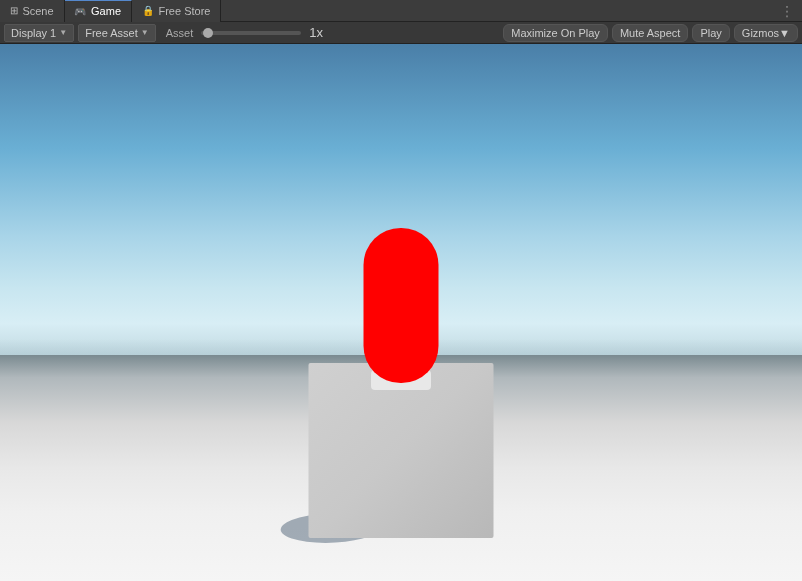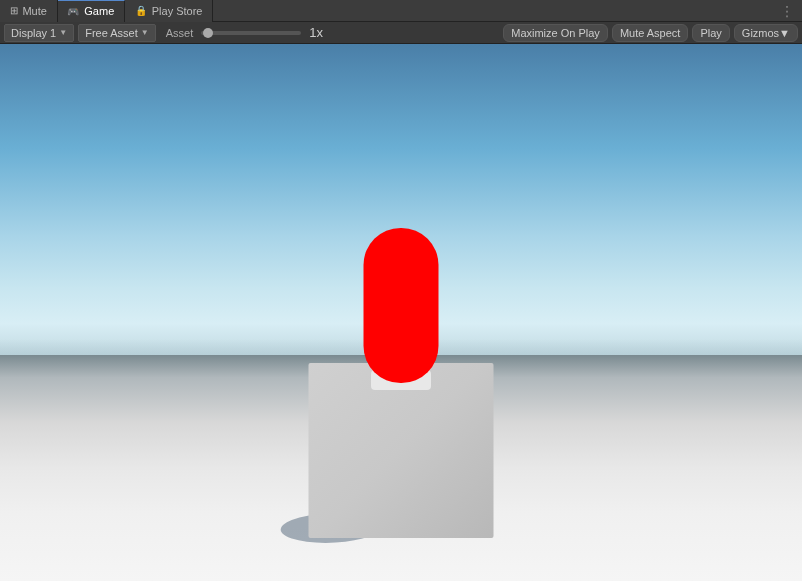--- a/index.html
+++ b/index.html
@@ -224,29 +224,29 @@
       background: #e8e8e8;
       border-radius: 4px;
     }
   </style>
 </head>
 <body>
 
 <div class="tab-bar">
   <div class="tab">
     <span class="tab-icon">⊞</span>
-    <span>Mute</span>
+    <span>Scene</span>
   </div>
   <div class="tab active">
     <span class="tab-icon">🎮</span>
     <span>Game</span>
   </div>
   <div class="tab">
     <span class="tab-icon">🔒</span>
-    <span>Play Store</span>
+    <span>Free Store</span>
   </div>
   <div class="tab-more">
     <span>⋮</span>
   </div>
 </div>
 
 <div class="toolbar">
   <div class="toolbar-btn">
     <span>Display 1</span>
     <span class="arrow">▼</span>

